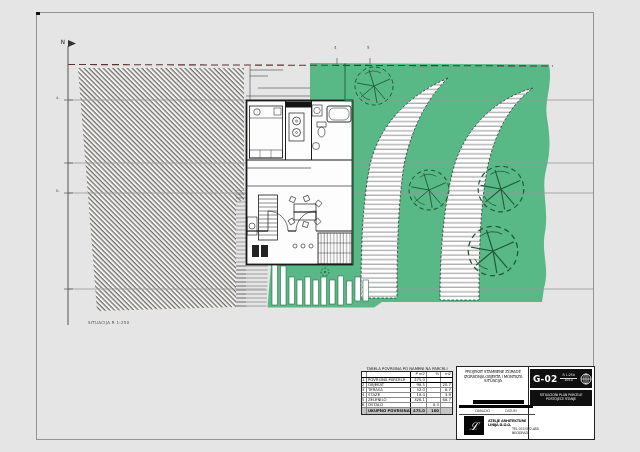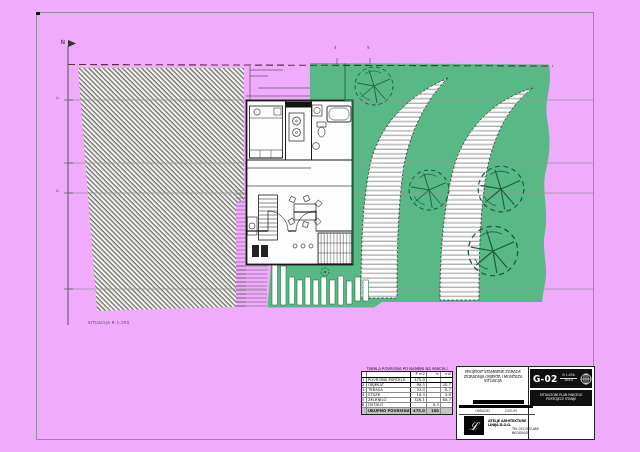--- a/index.html
+++ b/index.html
@@ -1,16 +1,16 @@
 <!DOCTYPE html>
 <html style="--green: #58b886; --tree: #1d5c38; --green-line: #2e7d4f; --survey: #9a9a9a; --boundary: #5c3333; --ink: #1a1a1a;"><head>
 <meta charset="utf-8">
 <style>
   html,body{margin:0;padding:0;background:#fdfdfd;}
-  .page{position:relative;width:640px;height:452px;background:#f0abfc;overflow:hidden;
+  .page{position:relative;width:640px;height:452px;background:#e5e5e5;overflow:hidden;
         font-family:"DejaVu Sans", sans-serif;color:#1a1a1a;}
   .page svg.plan{position:absolute;left:0;top:0;}
 
   
   .t4{font-size:4px;line-height:4.6px;letter-spacing:-0.2px;}
   .t35{font-size:3.5px;line-height:4px;letter-spacing:-0.2px;}
 
   
   .areatable{left:361px;top:366px;width:92px;position:absolute;}
   .areatable .caption{font-size:3.8px;line-height:5px;text-align:center;color:#222;

